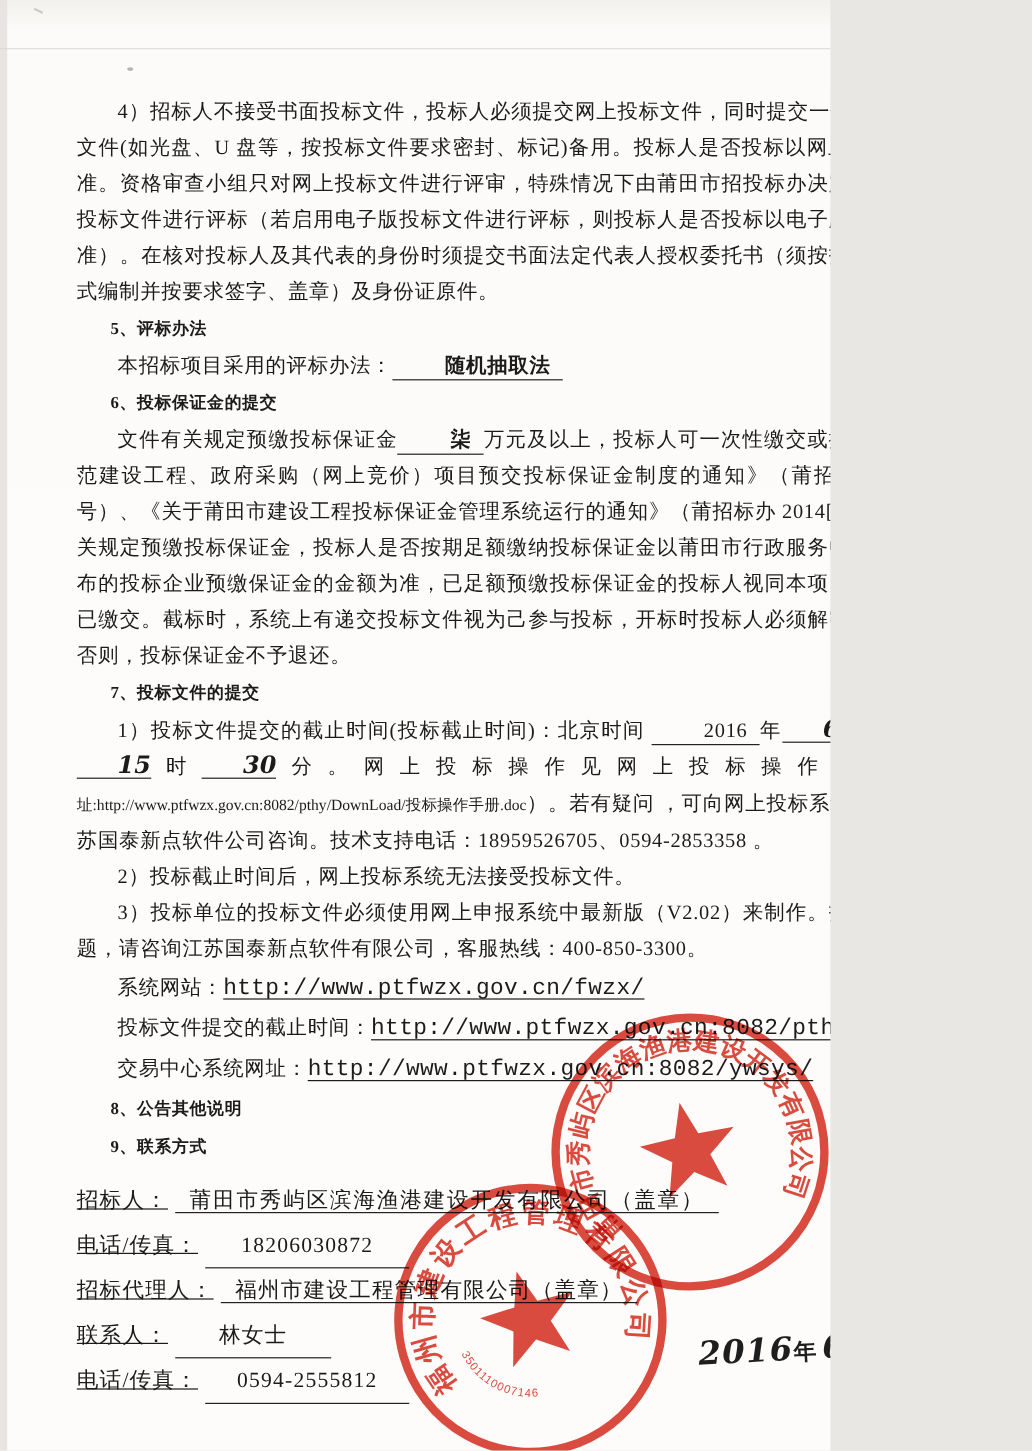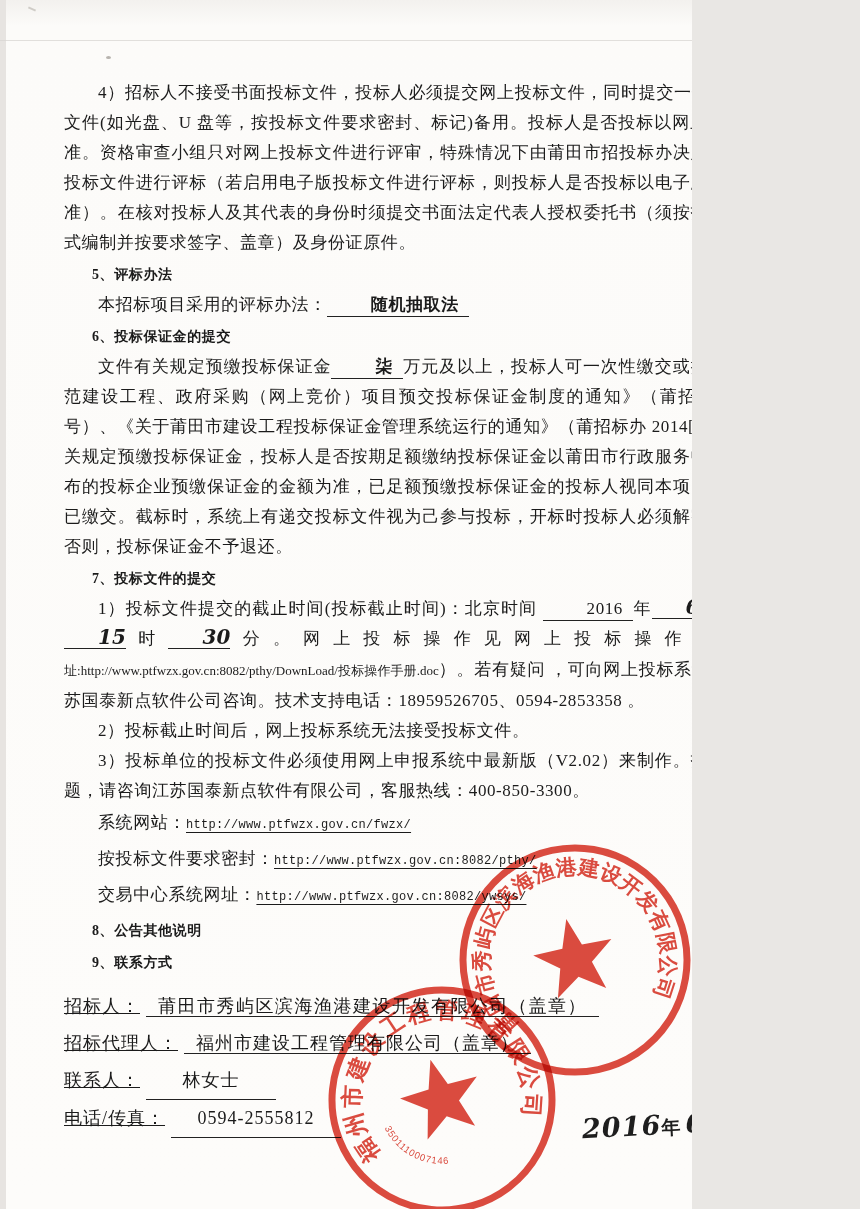--- a/index.html
+++ b/index.html
@@ -14,21 +14,21 @@
   .content{position:absolute;left:64px;top:78px;width:734px;}
   .body{font-size:17px;line-height:30px;letter-spacing:.6px;text-align:justify;margin:0;}
   .indent{text-indent:2em;}
   .heading{font-size:14px;line-height:31px;font-weight:bold;margin:1px 0 0 0;text-indent:2em;letter-spacing:.6px;}
   .blank{display:inline-block;border-bottom:1.4px solid #222;text-align:right;line-height:22px;}
   .b-pad{padding:0 10px;}
   .bold{font-weight:bold;}
   .hw{font-family:"DejaVu Serif",serif;font-style:italic;font-weight:bold;letter-spacing:0;}
   .hw-n{font-size:20px;}
   .small-paren{font-size:13px;letter-spacing:0;}
-  .url{font-family:"Liberation Mono","DejaVu Sans Mono",monospace;font-size:12px;letter-spacing:.3px;
+  .url{font-family:"Liberation Mono","DejaVu Sans Mono",monospace;font-size:19px;letter-spacing:.3px;
        text-decoration:underline;text-underline-offset:4px;}
   .url-line{font-size:17px;line-height:33px;margin:0;letter-spacing:.6px;text-indent:2em;}
 
   .contacts{margin-top:10px;}
   .c-line{font-size:18px;line-height:37px;letter-spacing:1px;}
   .c-label{padding-right:6px;text-decoration:underline;}
   .c-val{border-bottom:1.4px solid #222;padding:0 12px;}
   .c-val.wide{letter-spacing:1.5px;}
   .c-min150{display:inline-block;min-width:130px;text-align:center;border-bottom:1.4px solid #222;}
   .c-min190{display:inline-block;min-width:170px;text-align:center;border-bottom:1.4px solid #222;letter-spacing:1px;}
@@ -60,28 +60,29 @@
 
     <p class="heading">7、投标文件的提交</p>
 
     <p class="body indent"><span>1）投标文件提交的截止时间(投标截止时间)：北京时间</span>
       <span class="blank b-pad">2016</span><span>年</span><span class="blank hw hw-n" style="min-width:22px">6</span><span>月</span><span class="blank hw hw-n" style="min-width:28px">27</span><span>日</span><span class="blank hw hw-n" style="min-width:26px">15</span><span>时</span><span class="blank hw hw-n" style="min-width:30px">30</span><span>分。</span><span>网上投标操作见网上投标操作指南（</span><span class="small-paren">网址:http://www.ptfwzx.gov.cn:8082/pthy/DownLoad/投标操作手册.doc</span><span>）。</span><span>若有疑问 ，可向网上投标系统开发公司江苏国泰新点软件公司咨询。技术支持电话：</span><span>18959526705、0594-2853358 。</span></p>
 
     <p class="body indent">2）投标截止时间后，网上投标系统无法接受投标文件。</p>
     <p class="body indent">3）投标单位的投标文件必须使用网上申报系统中最新版（V2.02）来制作。技术上如有问题，请咨询江苏国泰新点软件有限公司，客服热线：400-850-3300。</p>
 
     <p class="url-line"><span>系统网站：</span><span class="url">http://www.ptfwzx.gov.cn/fwzx/</span></p>
-    <p class="url-line"><span>按投标文件要求密封：</span><span class="url">http://www.ptfwzx.gov.cn:8082/pthy/</span></p>
+    <p class="url-line"><span>投标文件提交的截止时间：</span><span class="url">http://www.ptfwzx.gov.cn:8082/pthy/</span></p>
     <p class="url-line"><span>交易中心系统网址：</span><span class="url">http://www.ptfwzx.gov.cn:8082/ywsys/</span></p>
 
     <p class="heading">8、公告其他说明</p>
     <p class="heading">9、联系方式</p>
 
     <div class="contacts">
       <div class="c-line"><span class="c-label">招标人：</span><span class="c-val wide">莆田市秀屿区滨海渔港建设开发有限公司（盖章）</span></div>
+      <div class="c-line"><span class="c-label">电话/传真：</span><span class="c-min190">18206030872</span></div>
       <div class="c-line"><span class="c-label">招标代理人：</span><span class="c-val">福州市建设工程管理有限公司（盖章）</span></div>
       <div class="c-line"><span class="c-label">联系人：</span><span class="c-min150">林女士</span></div>
       <div class="c-line"><span class="c-label">电话/传真：</span><span class="c-min190">0594-2555812</span></div>
     </div>
   </div>
 
   <svg class="seal" style="left:443px;top:828px;width:264px;height:264px;" viewBox="-132 -132 264 264">
     <g transform="rotate(-12)">
       <circle r="112" fill="none" stroke="#d8382b" stroke-width="7"></circle>
       <path id="sealArc1" d="M -67.8 52.9 A 86 86 0 1 1 67.8 52.9" fill="none"></path>

